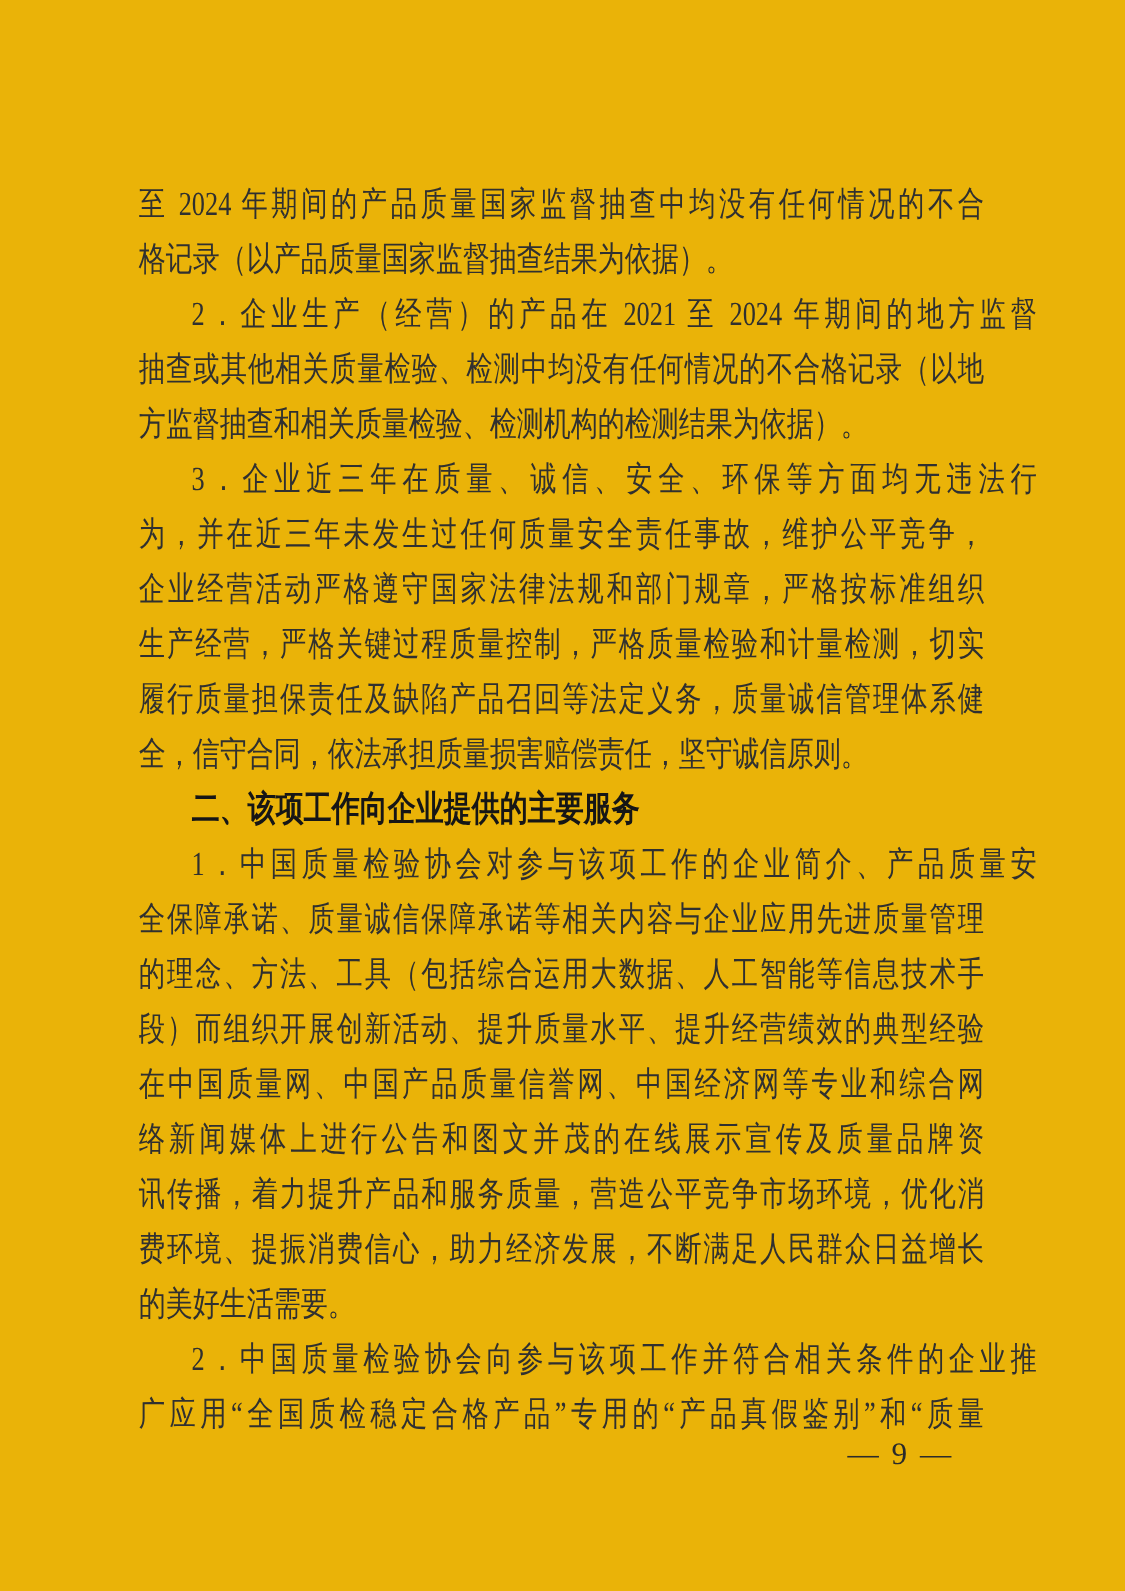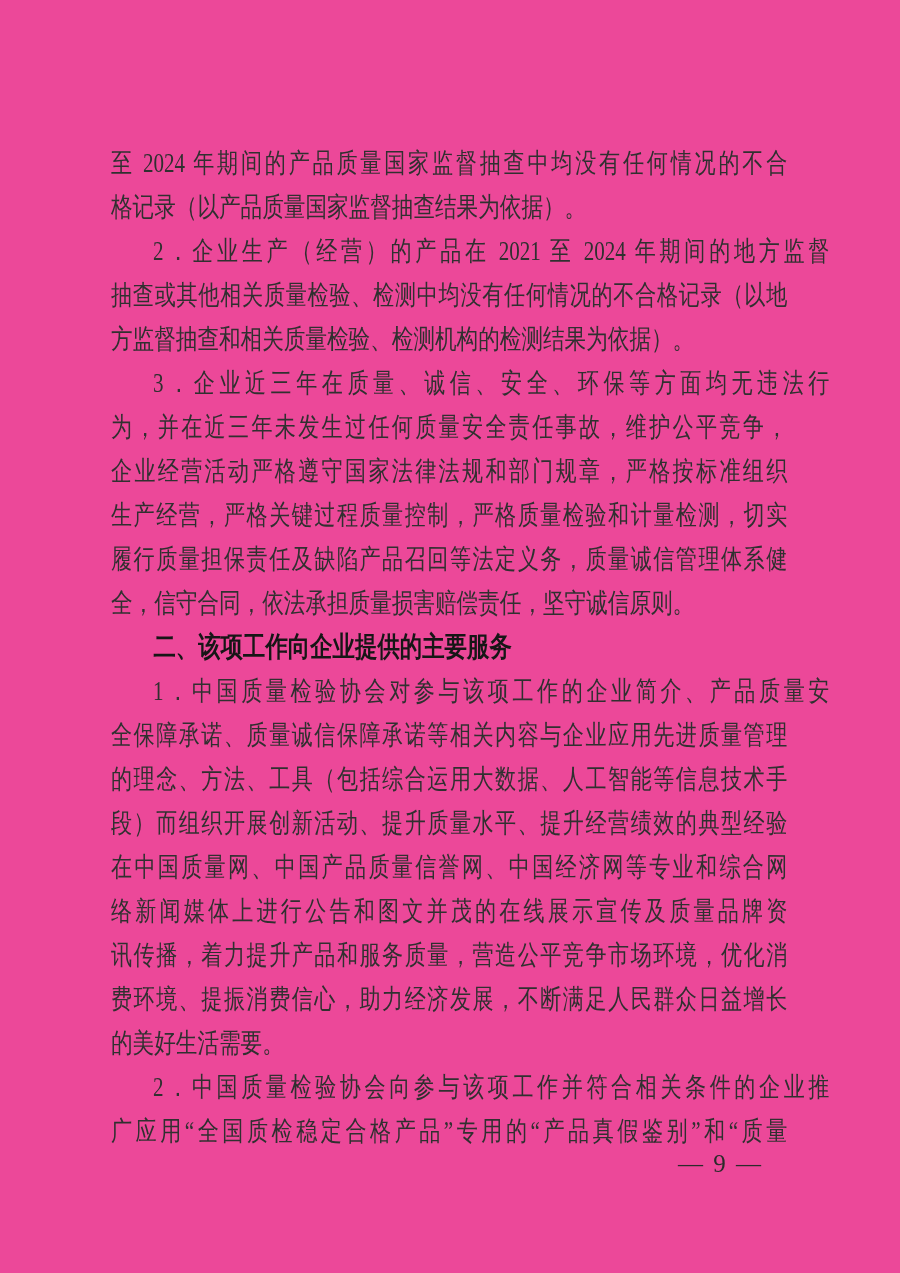--- a/index.html
+++ b/index.html
@@ -4,21 +4,21 @@
 <style>
   html, body {
     margin: 0;
     padding: 0;
     background: #e8e8e8;
   }
   .page {
     position: relative;
     width: 900px;
     height: 1273px;
-    background: #ec4899;
+    background: #eab308;
     overflow: hidden;
     font-family: "Liberation Serif", "DejaVu Serif", serif;
   }
   .content {
     position: absolute;
     left: 111px;
     top: 141px;
     width: 676px;
   }
   .line {

